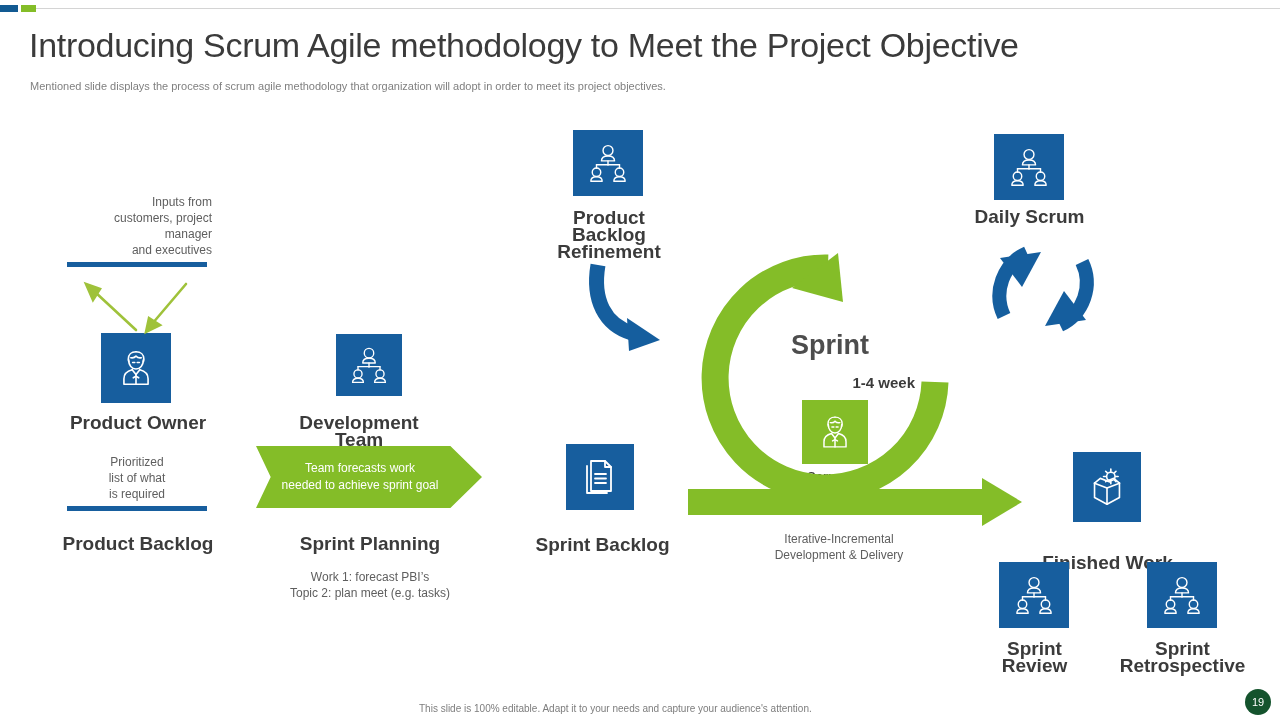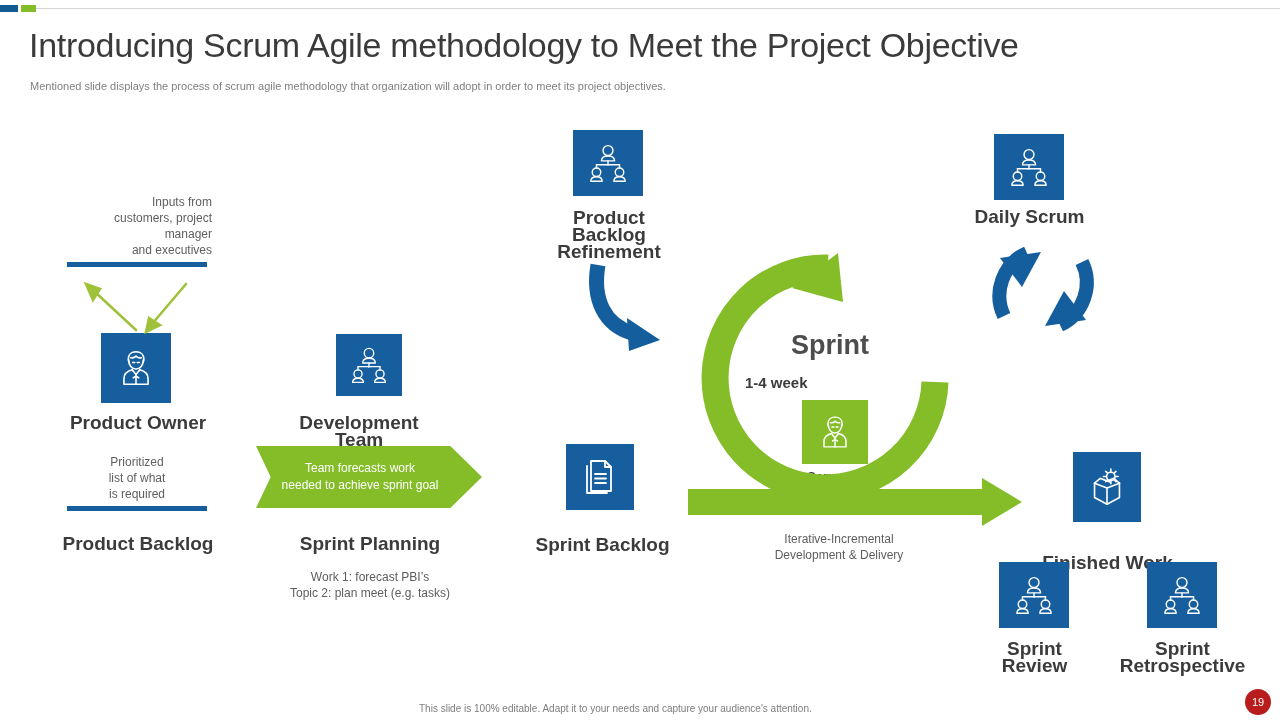--- a/index.html
+++ b/index.html
@@ -44,21 +44,21 @@
     font-size:12px; color:#5e5e5e; line-height:16px;
   }
   .rule-blue { position:absolute; height:5px; background:#175e9e; }
 
   
   .sprint-word {
     position:absolute; left:745px; top:330px; width:170px; text-align:center;
     font-size:27px; font-weight:bold; color:#4d4d4d;
   }
   .sprint-dur {
-    position:absolute; left:745px; top:374px; width:170px; text-align:left;
+    position:absolute; left:745px; top:374px; width:170px; text-align:right;
     font-size:15px; font-weight:bold; color:#3b3b3b;
   }
   .scrum-master-cap {
     position:absolute; left:765px; top:469px; width:170px; text-align:center;
     font-size:13px; font-weight:bold; color:#3b3b3b;
   }
 
   
   .chevron {
     position:absolute; left:256px; top:446px; width:226px; height:62px;
@@ -68,21 +68,21 @@
     text-align:center; font-size:12px; line-height:17px; padding-right:18px;
   }
 
   
   .footer-note {
     position:absolute; left:419px; top:703px;
     font-size:10px; color:#7d7d7d; white-space:nowrap;
   }
   .page-badge {
     position:absolute; left:1245px; top:689px; width:26px; height:26px;
-    border-radius:50%; background:#b91c1c; color:#fff;
+    border-radius:50%; background:#14532d; color:#fff;
     font-size:11px; display:flex; align-items:center; justify-content:center;
   }
 
   svg.overlay { position:absolute; left:0; top:0; width:1280px; height:720px; pointer-events:none; }
 </style>
 </head>
 <body>
 
 <div class="slide">
 

